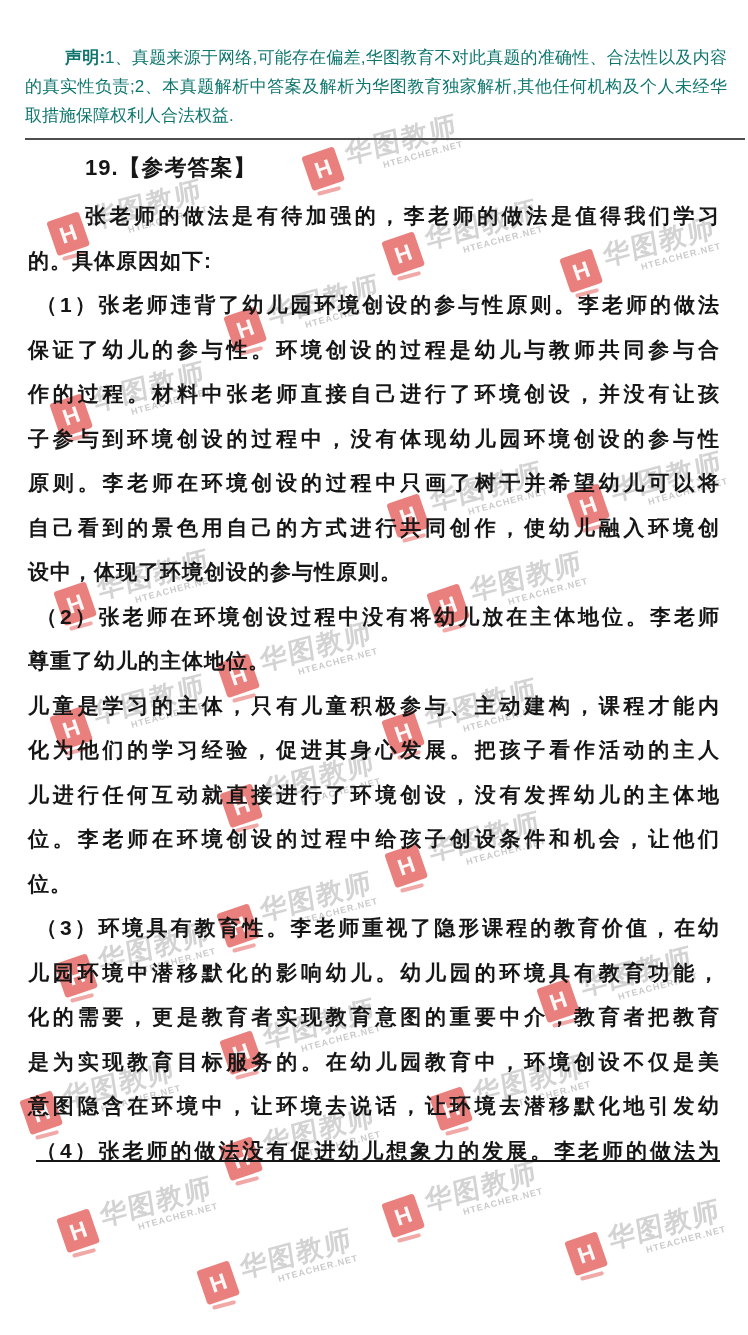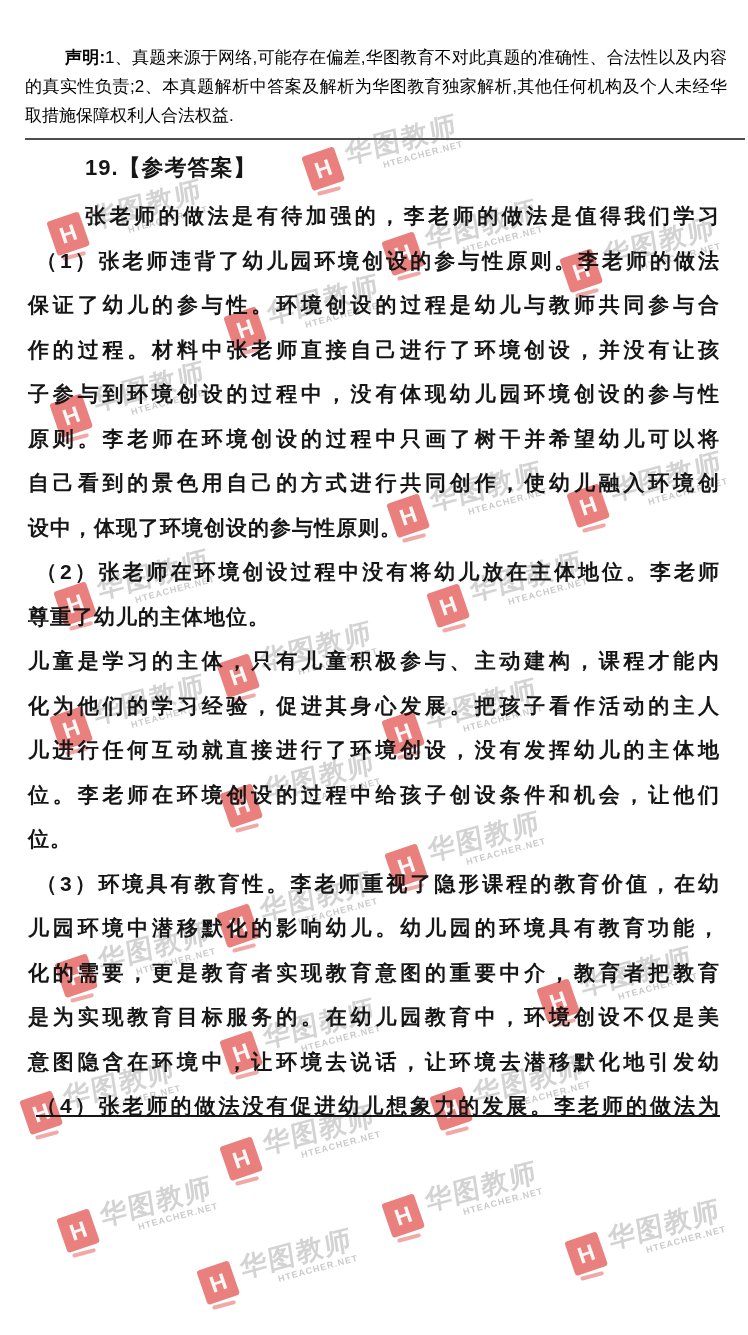--- a/index.html
+++ b/index.html
@@ -34,21 +34,21 @@
     font-size:9px;font-weight:bold;letter-spacing:1px;
     color:rgba(150,150,150,.50);
     margin:-3px 0 0 34px;
     white-space:nowrap;
   }
   
   .content{position:absolute;inset:0;z-index:2;}
   .disclaimer{
     margin:43px 21px 8px 25px;
     font-size:17px;line-height:29px;
-    color:#000000;
+    color:#0f766e;
   }
   .dline{text-align:left;}
   .dline.fill{text-align:justify;text-align-last:justify;}
   .dline b{font-weight:bold;}
   .divider{
     margin:3px 3px 0 25px;
     border-top:2px solid #4d4d4d;height:0;
   }
   .heading{
     margin:8px 0 0 28px;
@@ -393,20 +393,21 @@
   <div class="content">
     <div class="disclaimer" id="disclaimer">
         <div class="dline fill" style="padding-left: 40px;"><b>声明:</b><span>1、真题来源于网络,可能存在偏差,华图教育不对此真题的准确性、合法性以及内容</span></div>
         <div class="dline fill"><span>的真实性负责;2、本真题解析中答案及解析为华图教育独家解析,其他任何机构及个人未经华</span></div>
         <div class="dline"><span>取措施保障权利人合法权益.</span></div>
       </div>
     <div class="divider"></div>
     <div class="heading">19.【参考答案】</div>
     <div class="answer-body" id="answer-body">
         <div class="bline fill" style="padding-left: 57px;">张老师的做法是有待加强的，李老师的做法是值得我们学习</div>
+        <div class="bline">的。具体原因如下:</div>
         <div class="bline fill" style="padding-left: 8px;">（1）张老师违背了幼儿园环境创设的参与性原则。李老师的做法</div>
         <div class="bline fill">保证了幼儿的参与性。环境创设的过程是幼儿与教师共同参与合</div>
         <div class="bline fill">作的过程。材料中张老师直接自己进行了环境创设，并没有让孩</div>
         <div class="bline fill">子参与到环境创设的过程中，没有体现幼儿园环境创设的参与性</div>
         <div class="bline fill">原则。李老师在环境创设的过程中只画了树干并希望幼儿可以将</div>
         <div class="bline fill">自己看到的景色用自己的方式进行共同创作，使幼儿融入环境创</div>
         <div class="bline">设中，体现了环境创设的参与性原则。</div>
         <div class="bline fill" style="padding-left: 8px;">（2）张老师在环境创设过程中没有将幼儿放在主体地位。李老师</div>
         <div class="bline">尊重了幼儿的主体地位。</div>
         <div class="bline fill">儿童是学习的主体，只有儿童积极参与、主动建构，课程才能内</div>

